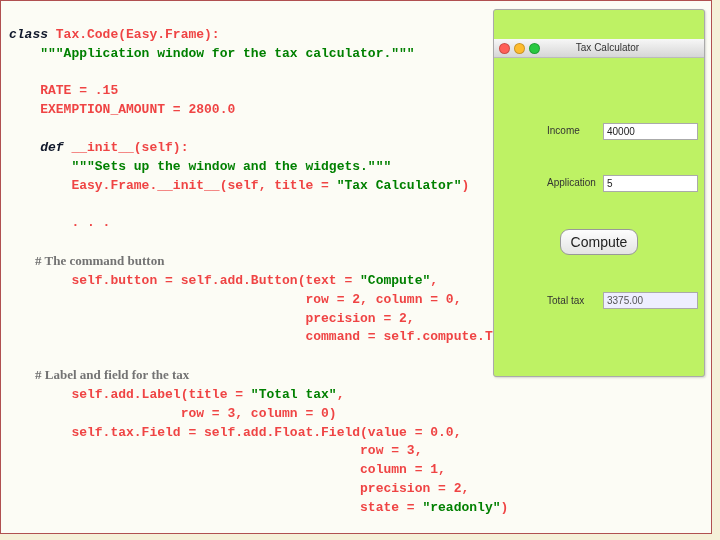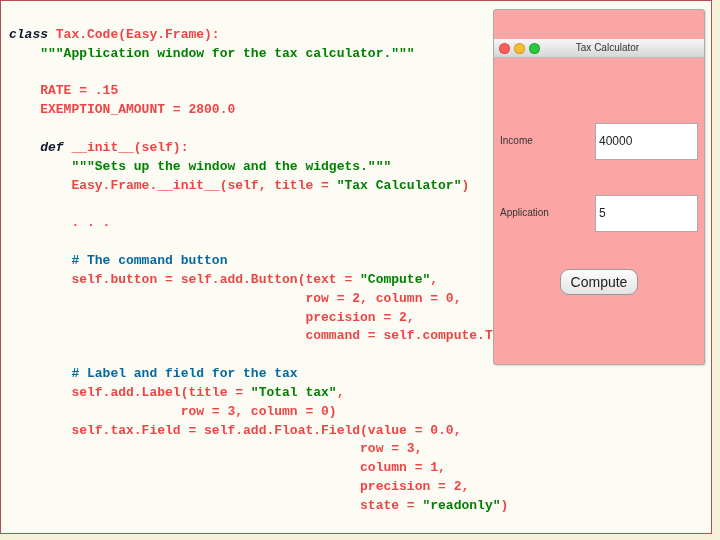--- a/index.html
+++ b/index.html
@@ -20,28 +20,28 @@
     padding: 6px 8px;
     width: 694px;
     height: 520px;
     line-height: 1.45;
     white-space: pre;
     position: relative;
   }
   .kw { color: #0f172a; font-style: italic; }      
   .str { color: #008000; }     
   .plain { color: #ef4444; }
-  .comment { color: #0369a1; } 
+  .comment { color: #737373; font-family: Liberation Serif, serif; } 
 
   .mac-window {
     position: absolute;
     top: 8px;
     right: 6px;
     width: 210px;
-    background: #fca5a5;
+    background: #bef264;
     border: 1px solid #aaa;
     border-radius: 3px;
     font-family: "Lucida Grande", Arial, sans-serif;
     font-size: 10px;
     font-weight: normal;
     box-shadow: 1px 1px 2px rgba(0,0,0,0.15);
   }
   .titlebar {
     height: 18px;
     background: linear-gradient(#f7f7f7,#d6d6d6);
@@ -51,31 +51,30 @@
     padding: 0 5px;
     gap: 4px;
   }
   .tl-dot { width: 9px; height: 9px; border-radius: 50%; border: 0.5px solid rgba(0,0,0,0.2); }
   .tl-red { background: #ff5f57; }
   .tl-yellow { background: #febc2e; }
   .tl-green { background: #28c840; }
   .tl-title { flex: 1; text-align: center; color: #333; font-size: 10px; margin-right: 28px; }
   .win-body { padding: 4px 6px 6px 6px; }
   .win-row { display: flex; align-items: center; margin: 3px 0; }
-  .win-label { width: 56px; color: #333; }
+  .win-label { width: 56px; color: #333; margin-left: 47px; }
   .win-field {
     flex: 1;
     border: 1px solid #aaa;
     background: #fff;
-    padding: 11px 3px;
-    font-size: 12px;
+    padding: 1px 3px;
+    font-size: 10px;
     color: #222;
     height: 13px;
     line-height: 13px;
-    margin-left: 39px;
   }
   .win-field.readonly { background: #eef; color: #555; }
   .win-btn {
     display: inline-block;
     padding: 2px 10px;
     border: 1px solid #999;
     border-radius: 9px;
     background: linear-gradient(#fdfdfd,#e4e4e4);
     font-size: 14px;
     color: #222;
@@ -125,15 +124,19 @@
         <div class="win-label">Income</div>
         <div class="win-field">40000</div>
       </div>
       <div class="win-row">
         <div class="win-label">Application</div>
         <div class="win-field">5</div>
       </div>
       <div class="win-row btn-row">
         <div class="win-btn">Compute</div>
       </div>
+      <div class="win-row">
+        <div class="win-label">Total tax</div>
+        <div class="win-field readonly">3375.00</div>
+      </div>
     </div>
   </div>
 </div>
 
 </body></html>

